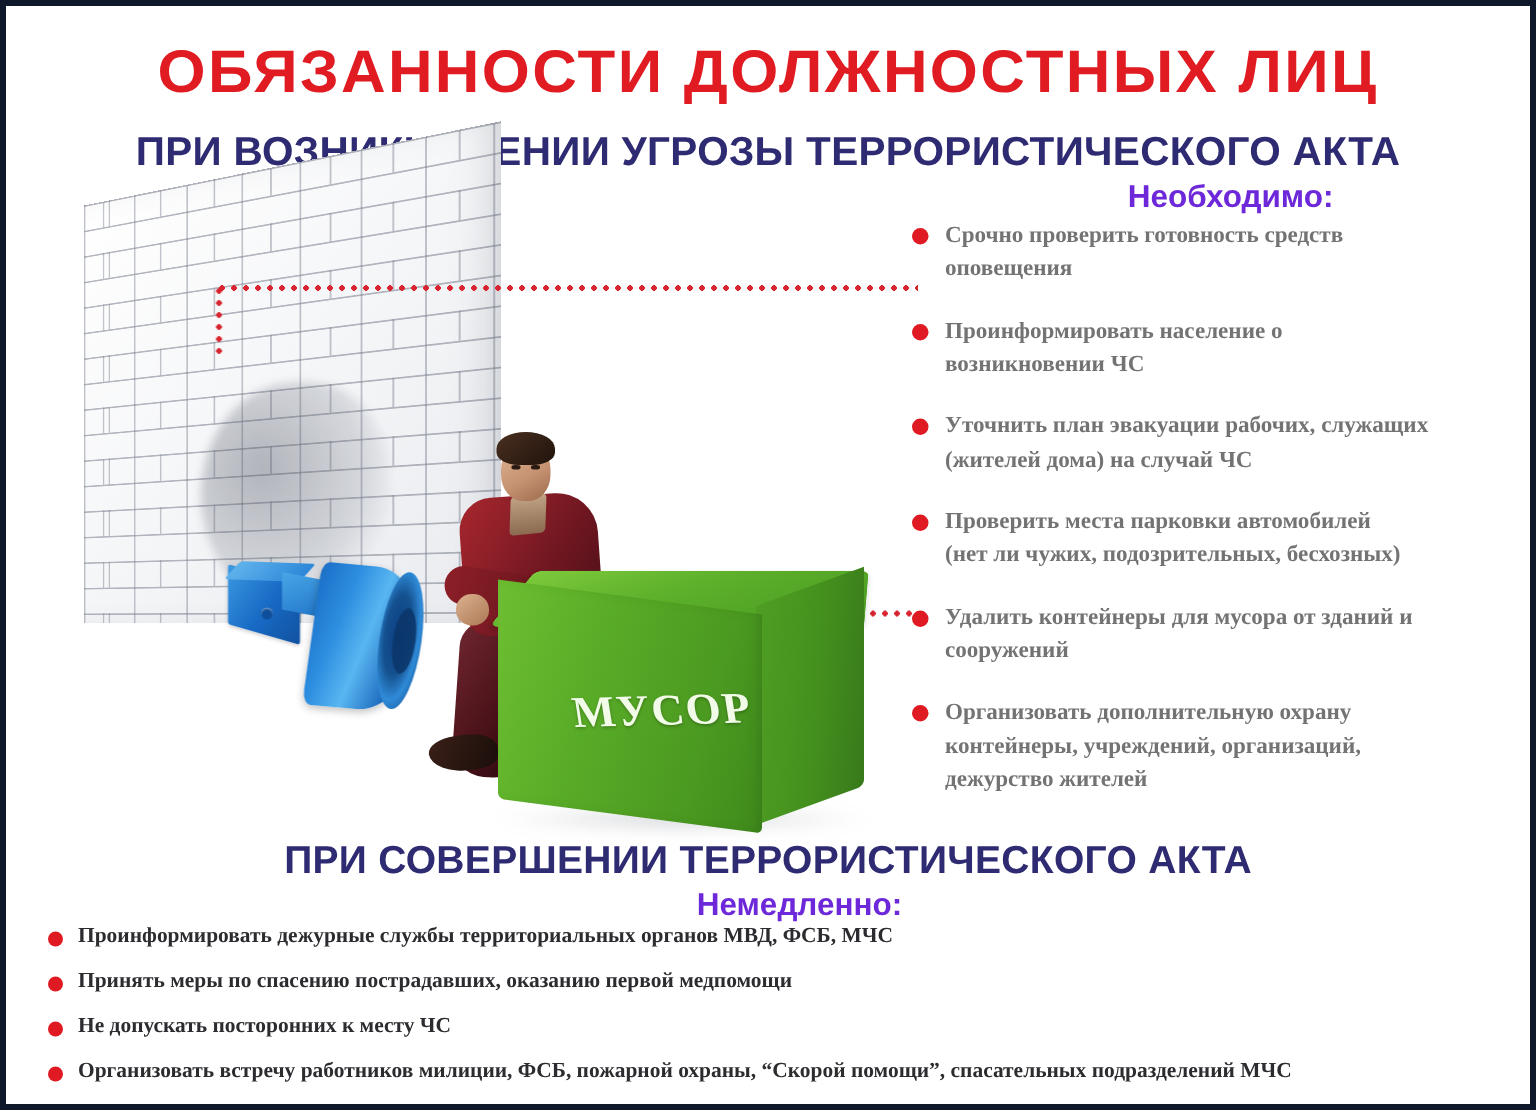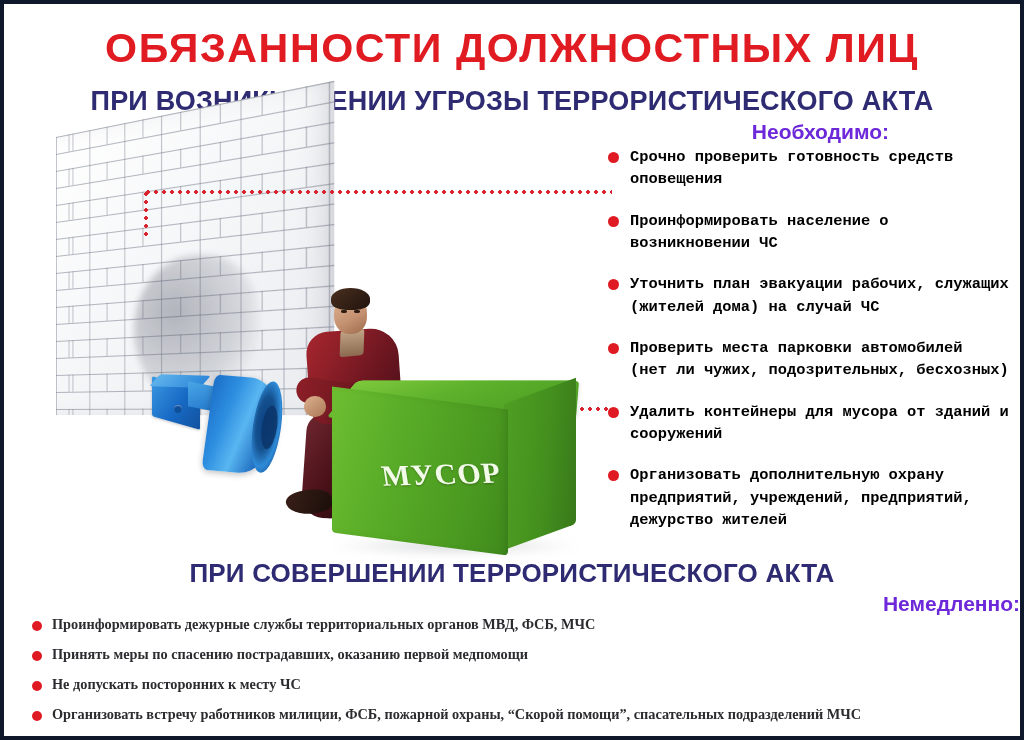--- a/index.html
+++ b/index.html
@@ -17,29 +17,29 @@
       transform:scaleX(1.03);line-height:1;}
   .title-sub{position:absolute;left:0;right:0;top:84px;text-align:center;
       font-family:"Liberation Sans",sans-serif;font-weight:bold;
       font-size:27px;letter-spacing:0.2px;color:#2e2b72;line-height:1;}
   .title-sub2{position:absolute;left:0;right:0;top:556px;text-align:center;
       font-family:"Liberation Sans",sans-serif;font-weight:bold;
       font-size:26px;letter-spacing:0.2px;color:#2e2b72;line-height:1;}
   .kicker{font-family:"Liberation Sans",sans-serif;font-weight:bold;
       font-size:21px;color:#6d28d9;}
   .kicker-top{position:absolute;top:116px;left:0;width:885px;text-align:right;}
-  .kicker-bottom{position:absolute;top:588px;left:0;right:0;text-align:right;padding-left:42px;}
+  .kicker-bottom{position:absolute;top:588px;left:0;right:0;text-align:center;padding-left:42px;}
 
   
   .req-list{position:absolute;left:604px;top:142px;width:408px;}
   .req-item{display:flex;align-items:flex-start;margin-bottom:19px;}
   .req-item .dot{flex:0 0 auto;width:11px;height:11px;border-radius:50%;
       background:#e01a23;margin-top:6px;margin-right:11px;}
-  .req-item .txt{font-family:Liberation Mono, monospace;font-weight:bold;
-      font-size:15.4px;line-height:1.45;color:#000000;}
+  .req-item .txt{font-family:Liberation Serif, serif;font-weight:bold;
+      font-size:15.4px;line-height:1.45;color:#737373;}
 
   
   .act-list{position:absolute;left:28px;top:612px;right:34px;}
   .act-item{display:flex;align-items:flex-start;margin-bottom:13px;}
   .act-item .dot{flex:0 0 auto;width:10px;height:10px;border-radius:50%;
       background:#e01a23;margin-top:5px;margin-right:10px;}
   .act-item .txt{font-family:"Liberation Serif",serif;font-weight:bold;
       font-size:14.3px;line-height:1.2;color:#2c2c30;white-space:nowrap;}
 
   
@@ -266,21 +266,21 @@
       <span class="txt">
         <span>Удалить контейнеры для мусора от зданий и</span><br>
         <span>сооружений</span>
       </span>
     </div>
 
     <div class="req-item">
       <span class="dot"></span>
       <span class="txt">
         <span>Организовать дополнительную охрану</span><br>
-        <span>предприятий, учреждений, предприятий,</span><br>
+        <span>контейнеры, учреждений, организаций,</span><br>
         <span>дежурство жителей</span>
       </span>
     </div>
 
   </div>
 
   <div class="title-sub2">ПРИ СОВЕРШЕНИИ ТЕРРОРИСТИЧЕСКОГО АКТА</div>
 
   <div class="kicker kicker-bottom">Немедленно:</div>
 

